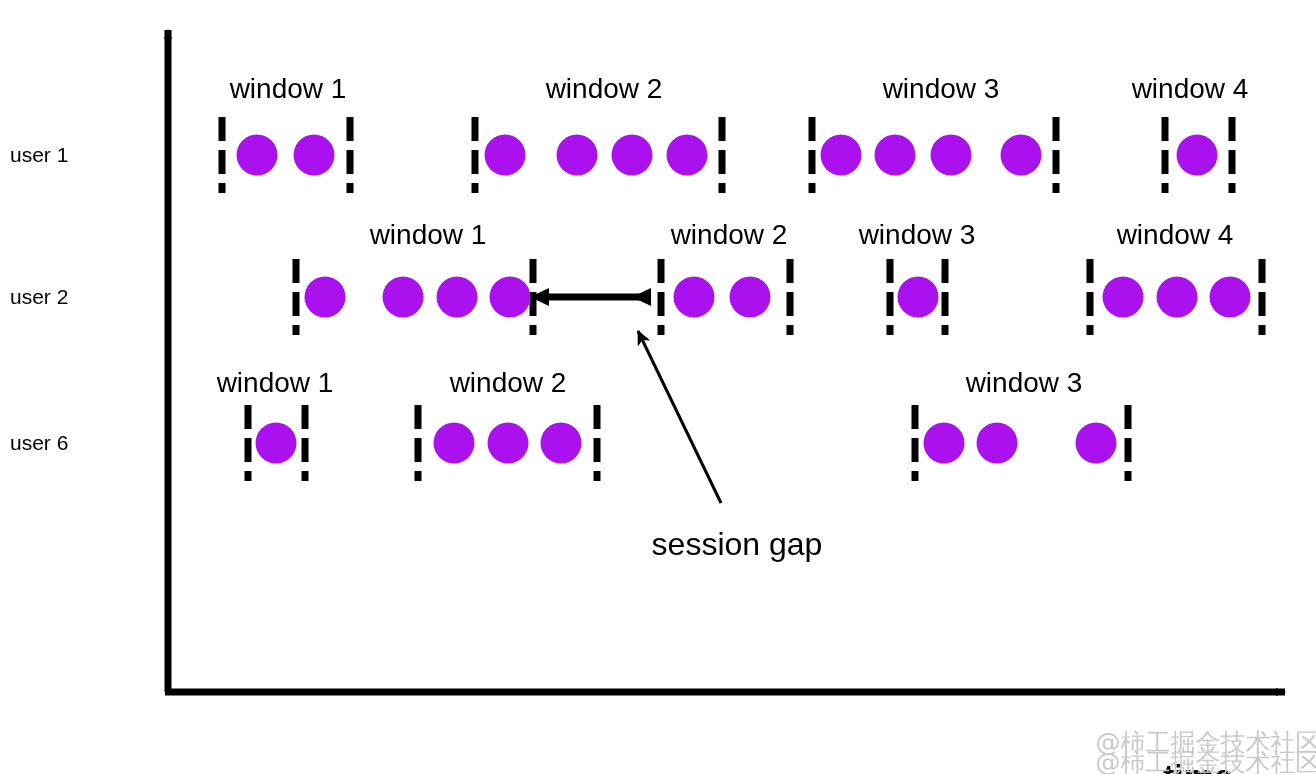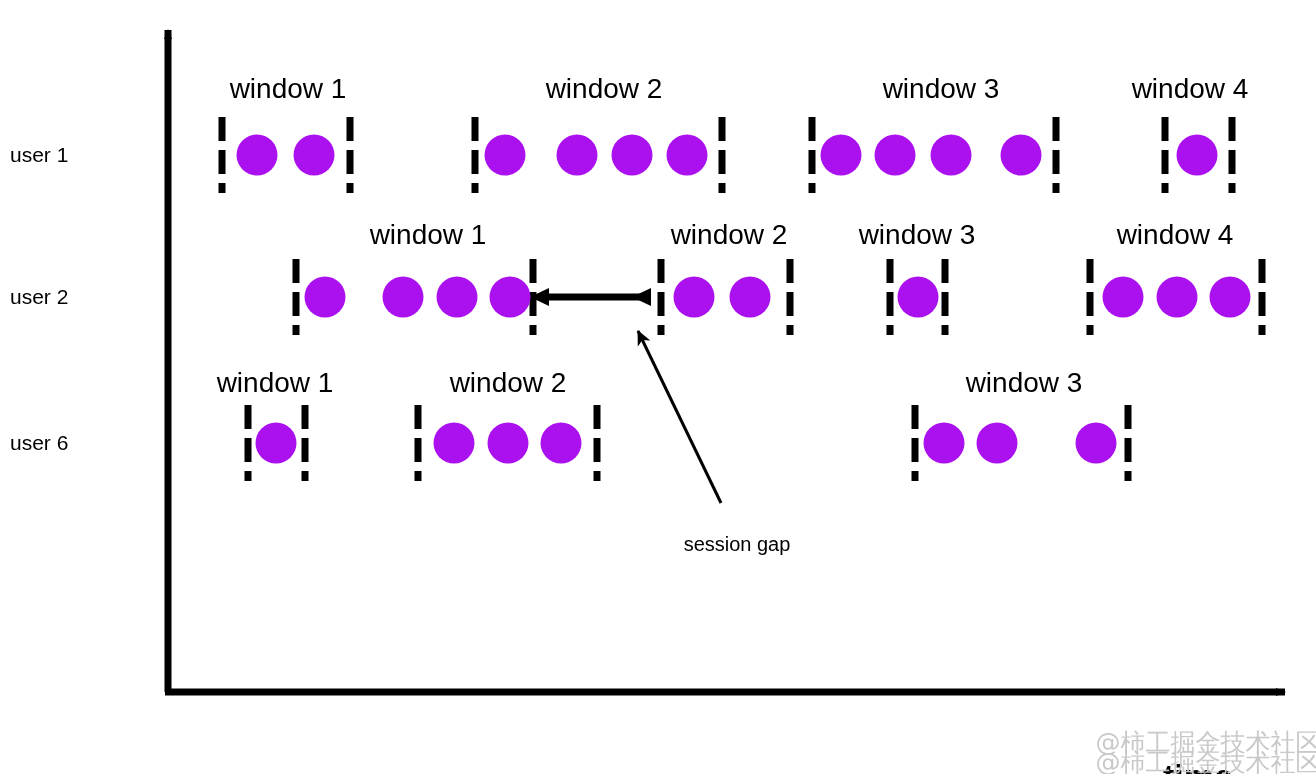--- a/index.html
+++ b/index.html
@@ -62,21 +62,21 @@
   .time-label {
     position: absolute;
     font-size: 34px;
     font-weight: bold;
     color: #000000;
     transform: translate(-50%, -50%);
     white-space: nowrap;
   }
   .gap-label {
     position: absolute;
-    font-size: 20px;
+    font-size: 32px;
     color: #000000;
     transform: translate(-50%, -50%);
     white-space: nowrap;
   }
   .watermark {
     position: absolute;
     font-size: 25px;
     color: #c9c9c9;
     white-space: nowrap;
     transform: translate(-50%, -50%);

